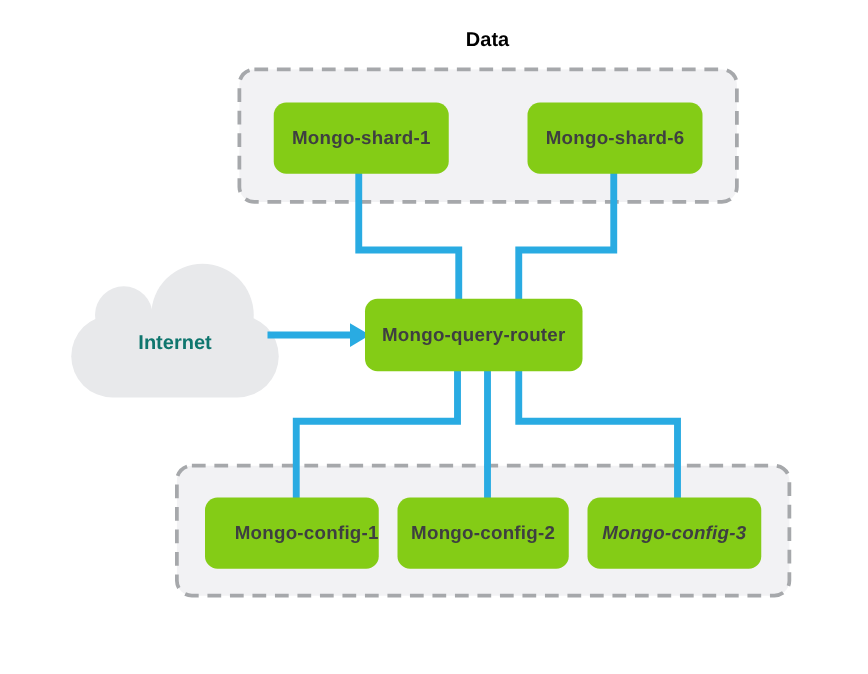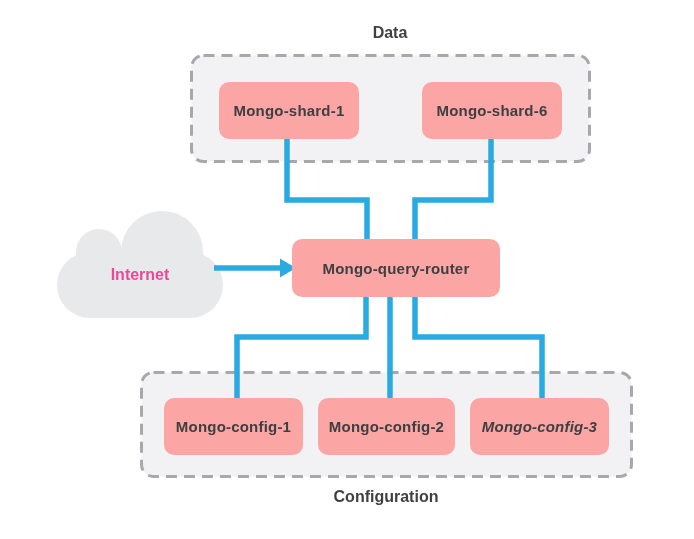--- a/index.html
+++ b/index.html
@@ -25,44 +25,44 @@
   .cloud-part { fill: #e8e9eb; }
   .connector {
     fill: none;
     stroke: #29abe2;
     stroke-width: 5.5;
     stroke-linejoin: miter;
   }
   .arrow-head { fill: #29abe2; }
   .node {
     position: absolute;
-    background: #fca5a5;
+    background: #84cc16;
     border-radius: 10px;
     display: flex;
     align-items: center;
     justify-content: center;
     color: #3e3f41;
     font-weight: bold;
     font-size: 15px;
     letter-spacing: 0.2px;
   }
   .group-label {
     position: absolute;
     text-align: center;
-    color: #404040;
+    color: #000000;
     font-weight: bold;
     font-size: 16px;
   }
   .cloud-label {
     position: absolute;
     left: 57px;
     top: 266px;
     width: 166px;
     text-align: center;
-    color: #ec4899;
+    color: #0f766e;
     font-weight: bold;
     font-size: 16px;
   }
 </style>
 </head>
 <body>
 
 <div class="canvas">
 
   <svg class="layer" viewBox="0 0 694 539" xmlns="http://www.w3.org/2000/svg">
@@ -82,37 +82,36 @@
     <path class="connector" d="M 390 296 L 390 399"></path>
     <path class="connector" d="M 415 296 L 415 337 L 542 337 L 542 399"></path>
     <g>
       <path class="connector" d="M 214 268 L 281 268"></path>
       <polygon class="arrow-head" points="280,258.5 296,268 280,277.5"></polygon>
     </g>
   </svg>
 
   <div class="group-label" style="left:190px; top:24px; width:400px;">Data</div>
 
-  <div class="group-label" style="left:140px; top:488px; width:492px;">Configuration</div>
 
   <div class="cloud-label">Internet</div>
 
   <div class="node" style="left:219px; top:82px; width:140px; height:57px;">
     <span>Mongo-shard-1</span>
   </div>
 
   <div class="node" style="left:422px; top:82px; width:140px; height:57px;">
     <span>Mongo-shard-6</span>
   </div>
 
-  <div class="node" style="left:292px; top:239px; width:208px; height:58px;">
+  <div class="node" style="left:292px; top:239px; width:174px; height:58px;">
     <span>Mongo-query-router</span>
   </div>
 
-  <div class="node" style="left:164px; top:398px; width:139px; height:57px;">
+  <div class="node" style="left:164px; top:398px; width:139px; height:57px;justify-content:flex-end;">
     <span>Mongo-config-1</span>
   </div>
 
   <div class="node" style="left:318px; top:398px; width:137px; height:57px;">
     <span>Mongo-config-2</span>
   </div>
 
   <div class="node" style="left:470px; top:398px; width:139px; height:57px;font-style:italic;">
     <span>Mongo-config-3</span>
   </div>

